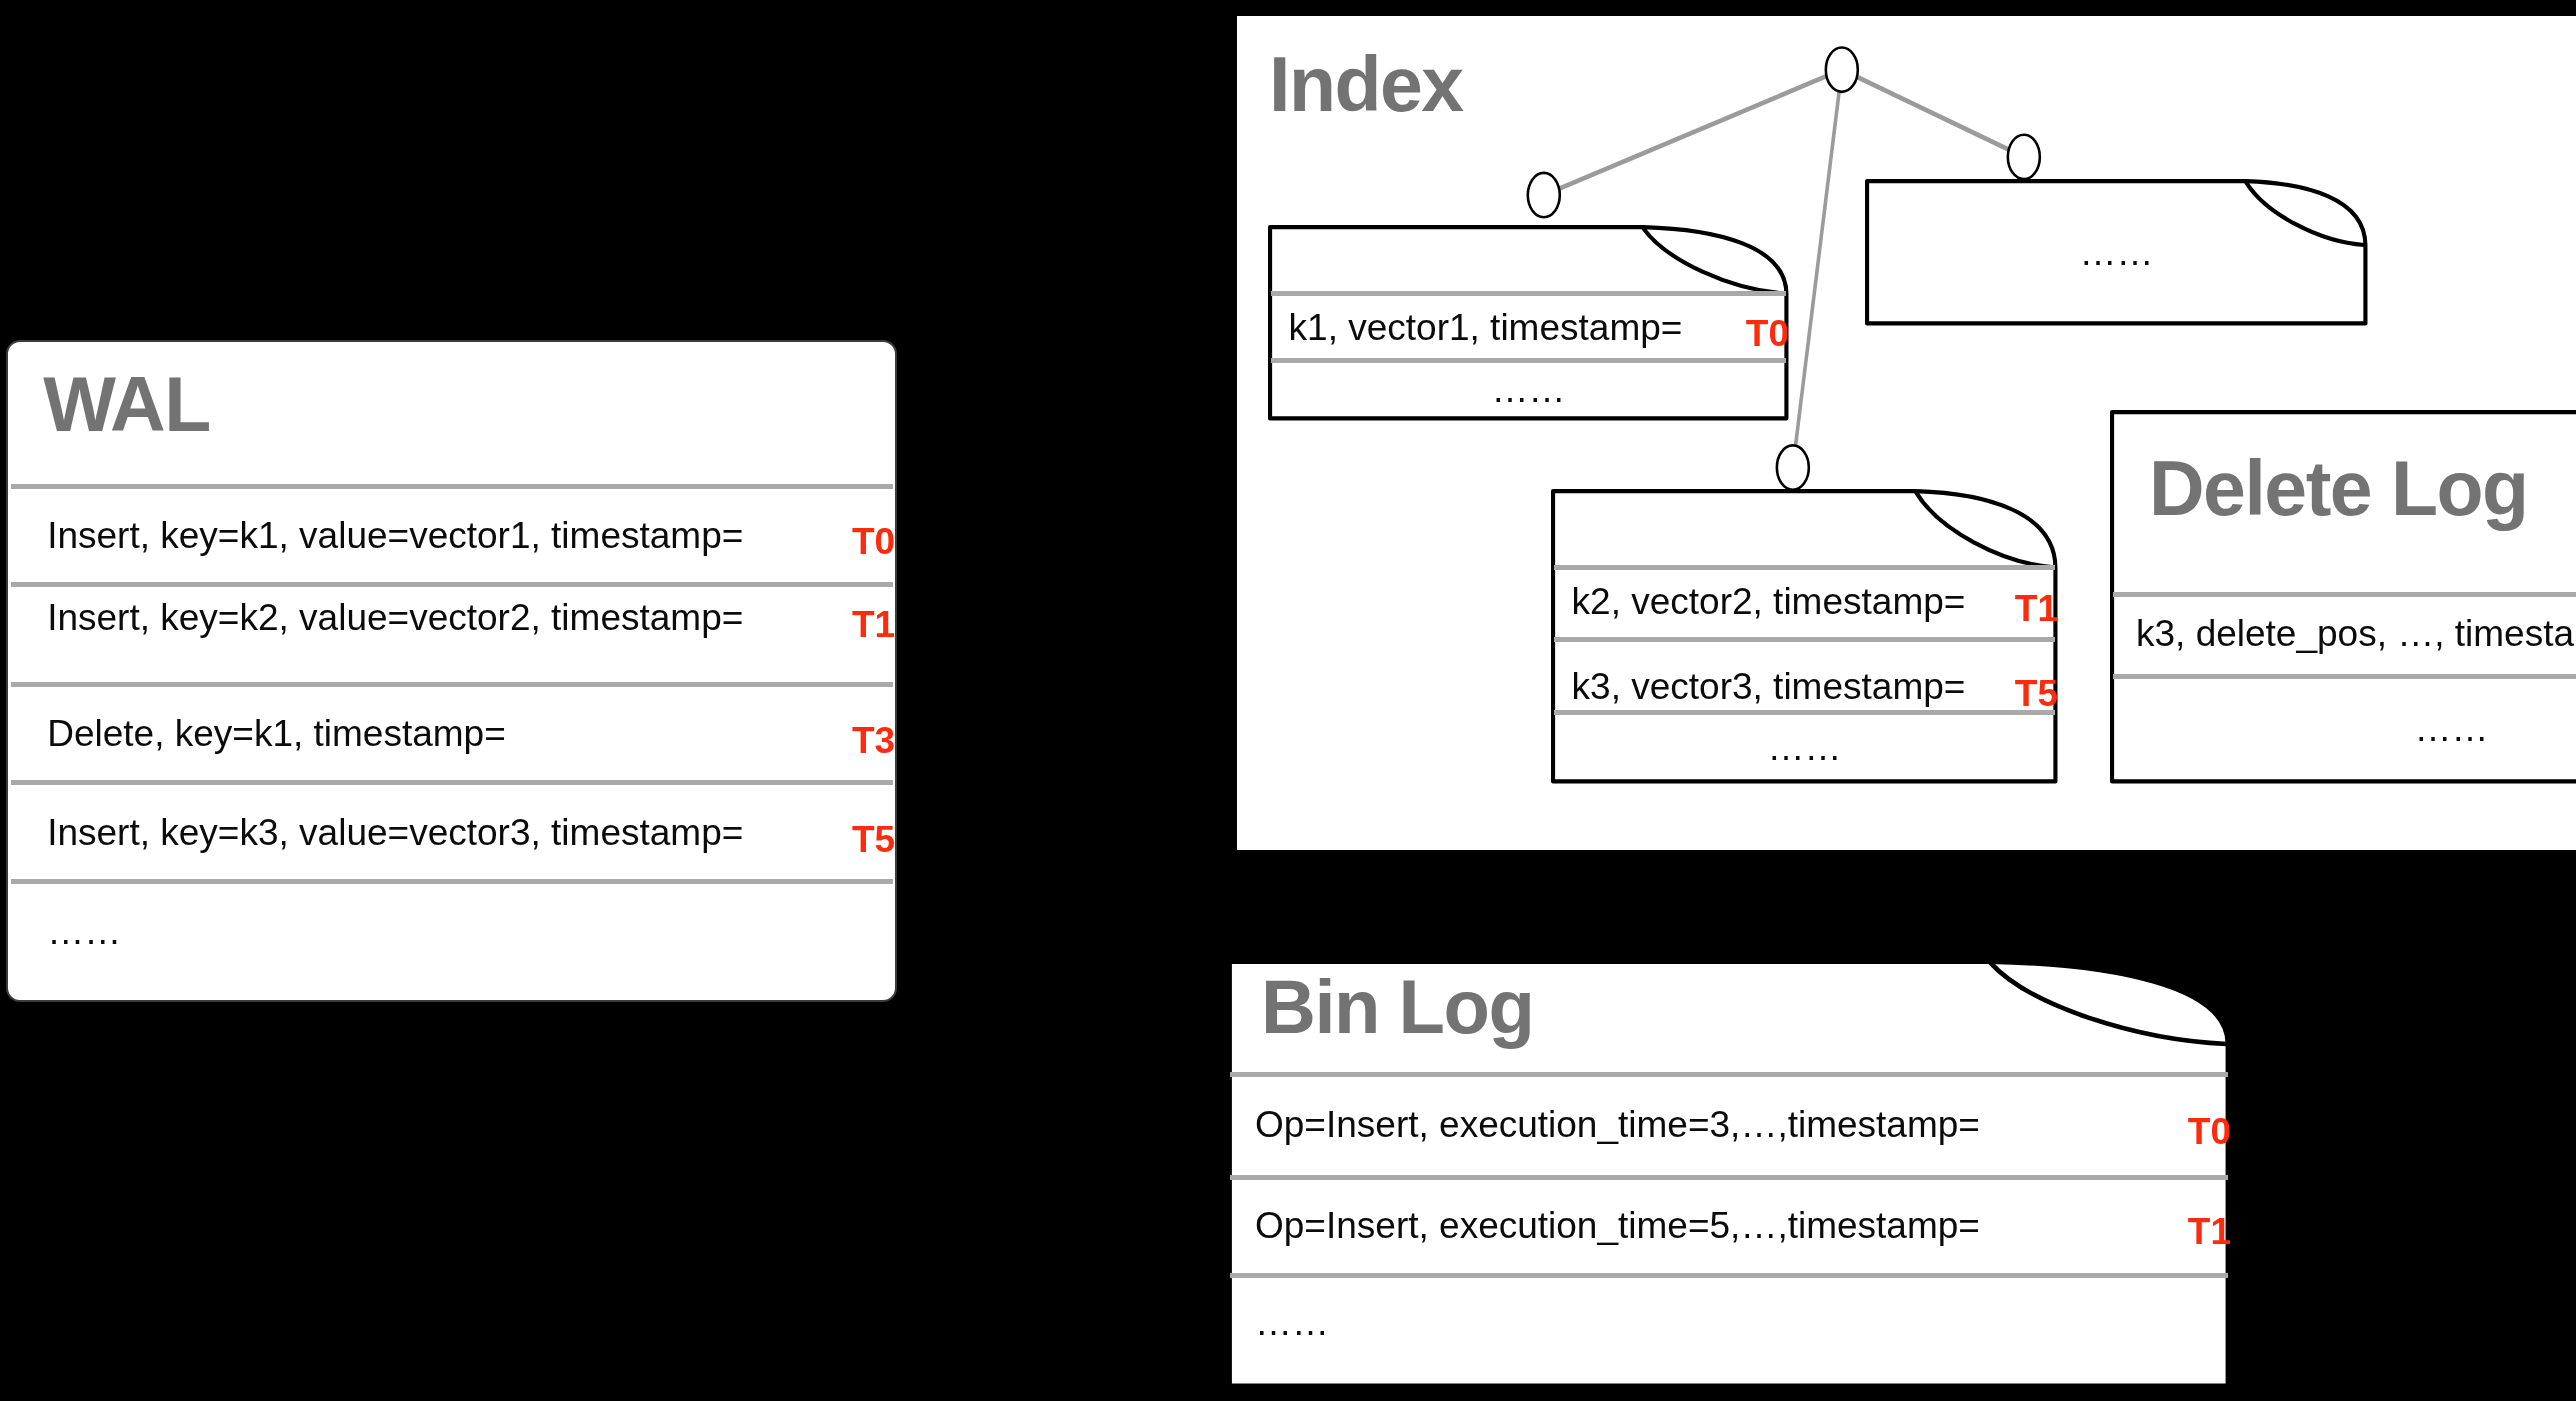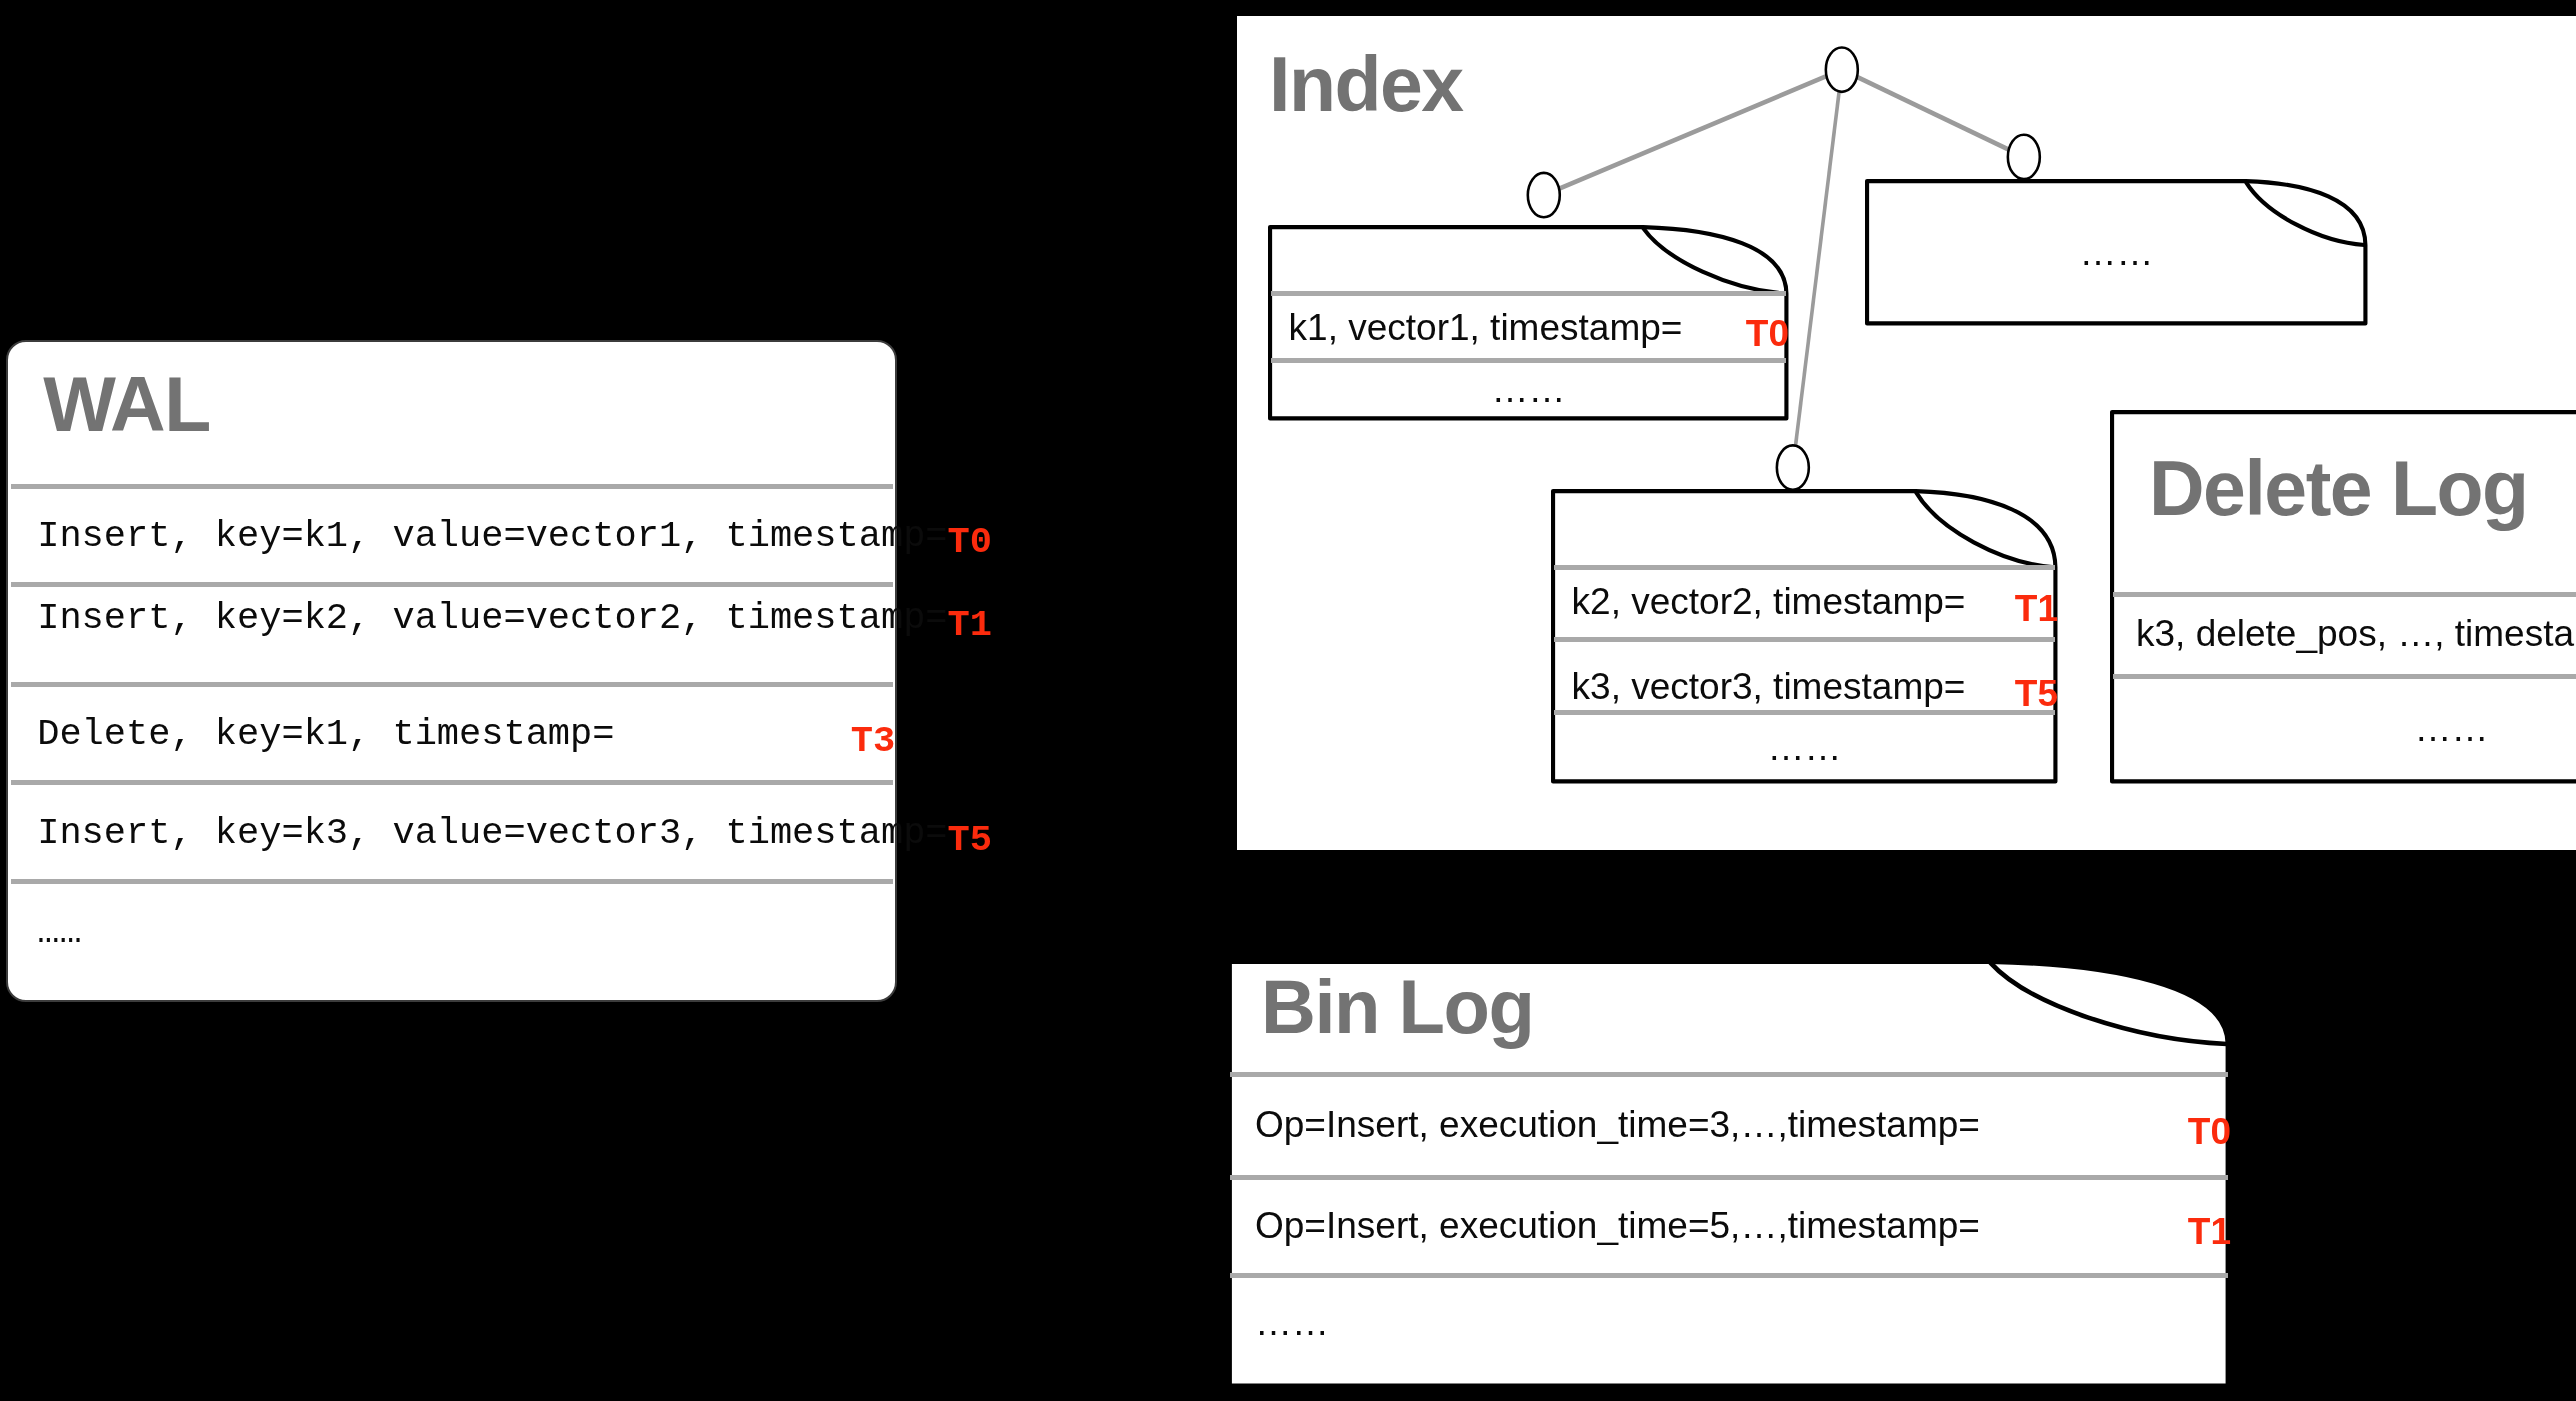--- a/index.html
+++ b/index.html
@@ -26,25 +26,25 @@
   .band .ts{color:#fb2b0d;font-weight:700;margin-top:13px;}
   .band.center{justify-content:center;}
   .hr{
     position:absolute;left:2.6px;right:2.6px;height:5.2px;
     background:#a9a9a9;
   }
 
   
   #wal{
     position:absolute;left:6.2px;top:340px;width:891px;height:662px;
-    background:#ffffff;border:2.1px solid #3c3c3c;border-radius:20px;
+    background:#ffffff;border:2.1px solid #3c3c3c;border-radius:14px;
     box-sizing:border-box;
   }
   #wal .panel-title{position:absolute;left:35px;top:24px;}
-  #wal .band{padding-left:29px;font-family:Liberation Mono, monospace;}
+  #wal .band{padding-left:39px;}
 
   
   #index{
     position:absolute;left:1234px;top:13px;width:1574px;height:840px;
     background:#ffffff;border:3.6px solid #000;box-sizing:border-box;
   }
   #index > .panel-title{position:absolute;left:32px;top:30px;}
   #tree-svg{position:absolute;left:0;top:0;width:100%;height:100%;}
 
   .doc{position:absolute;}

